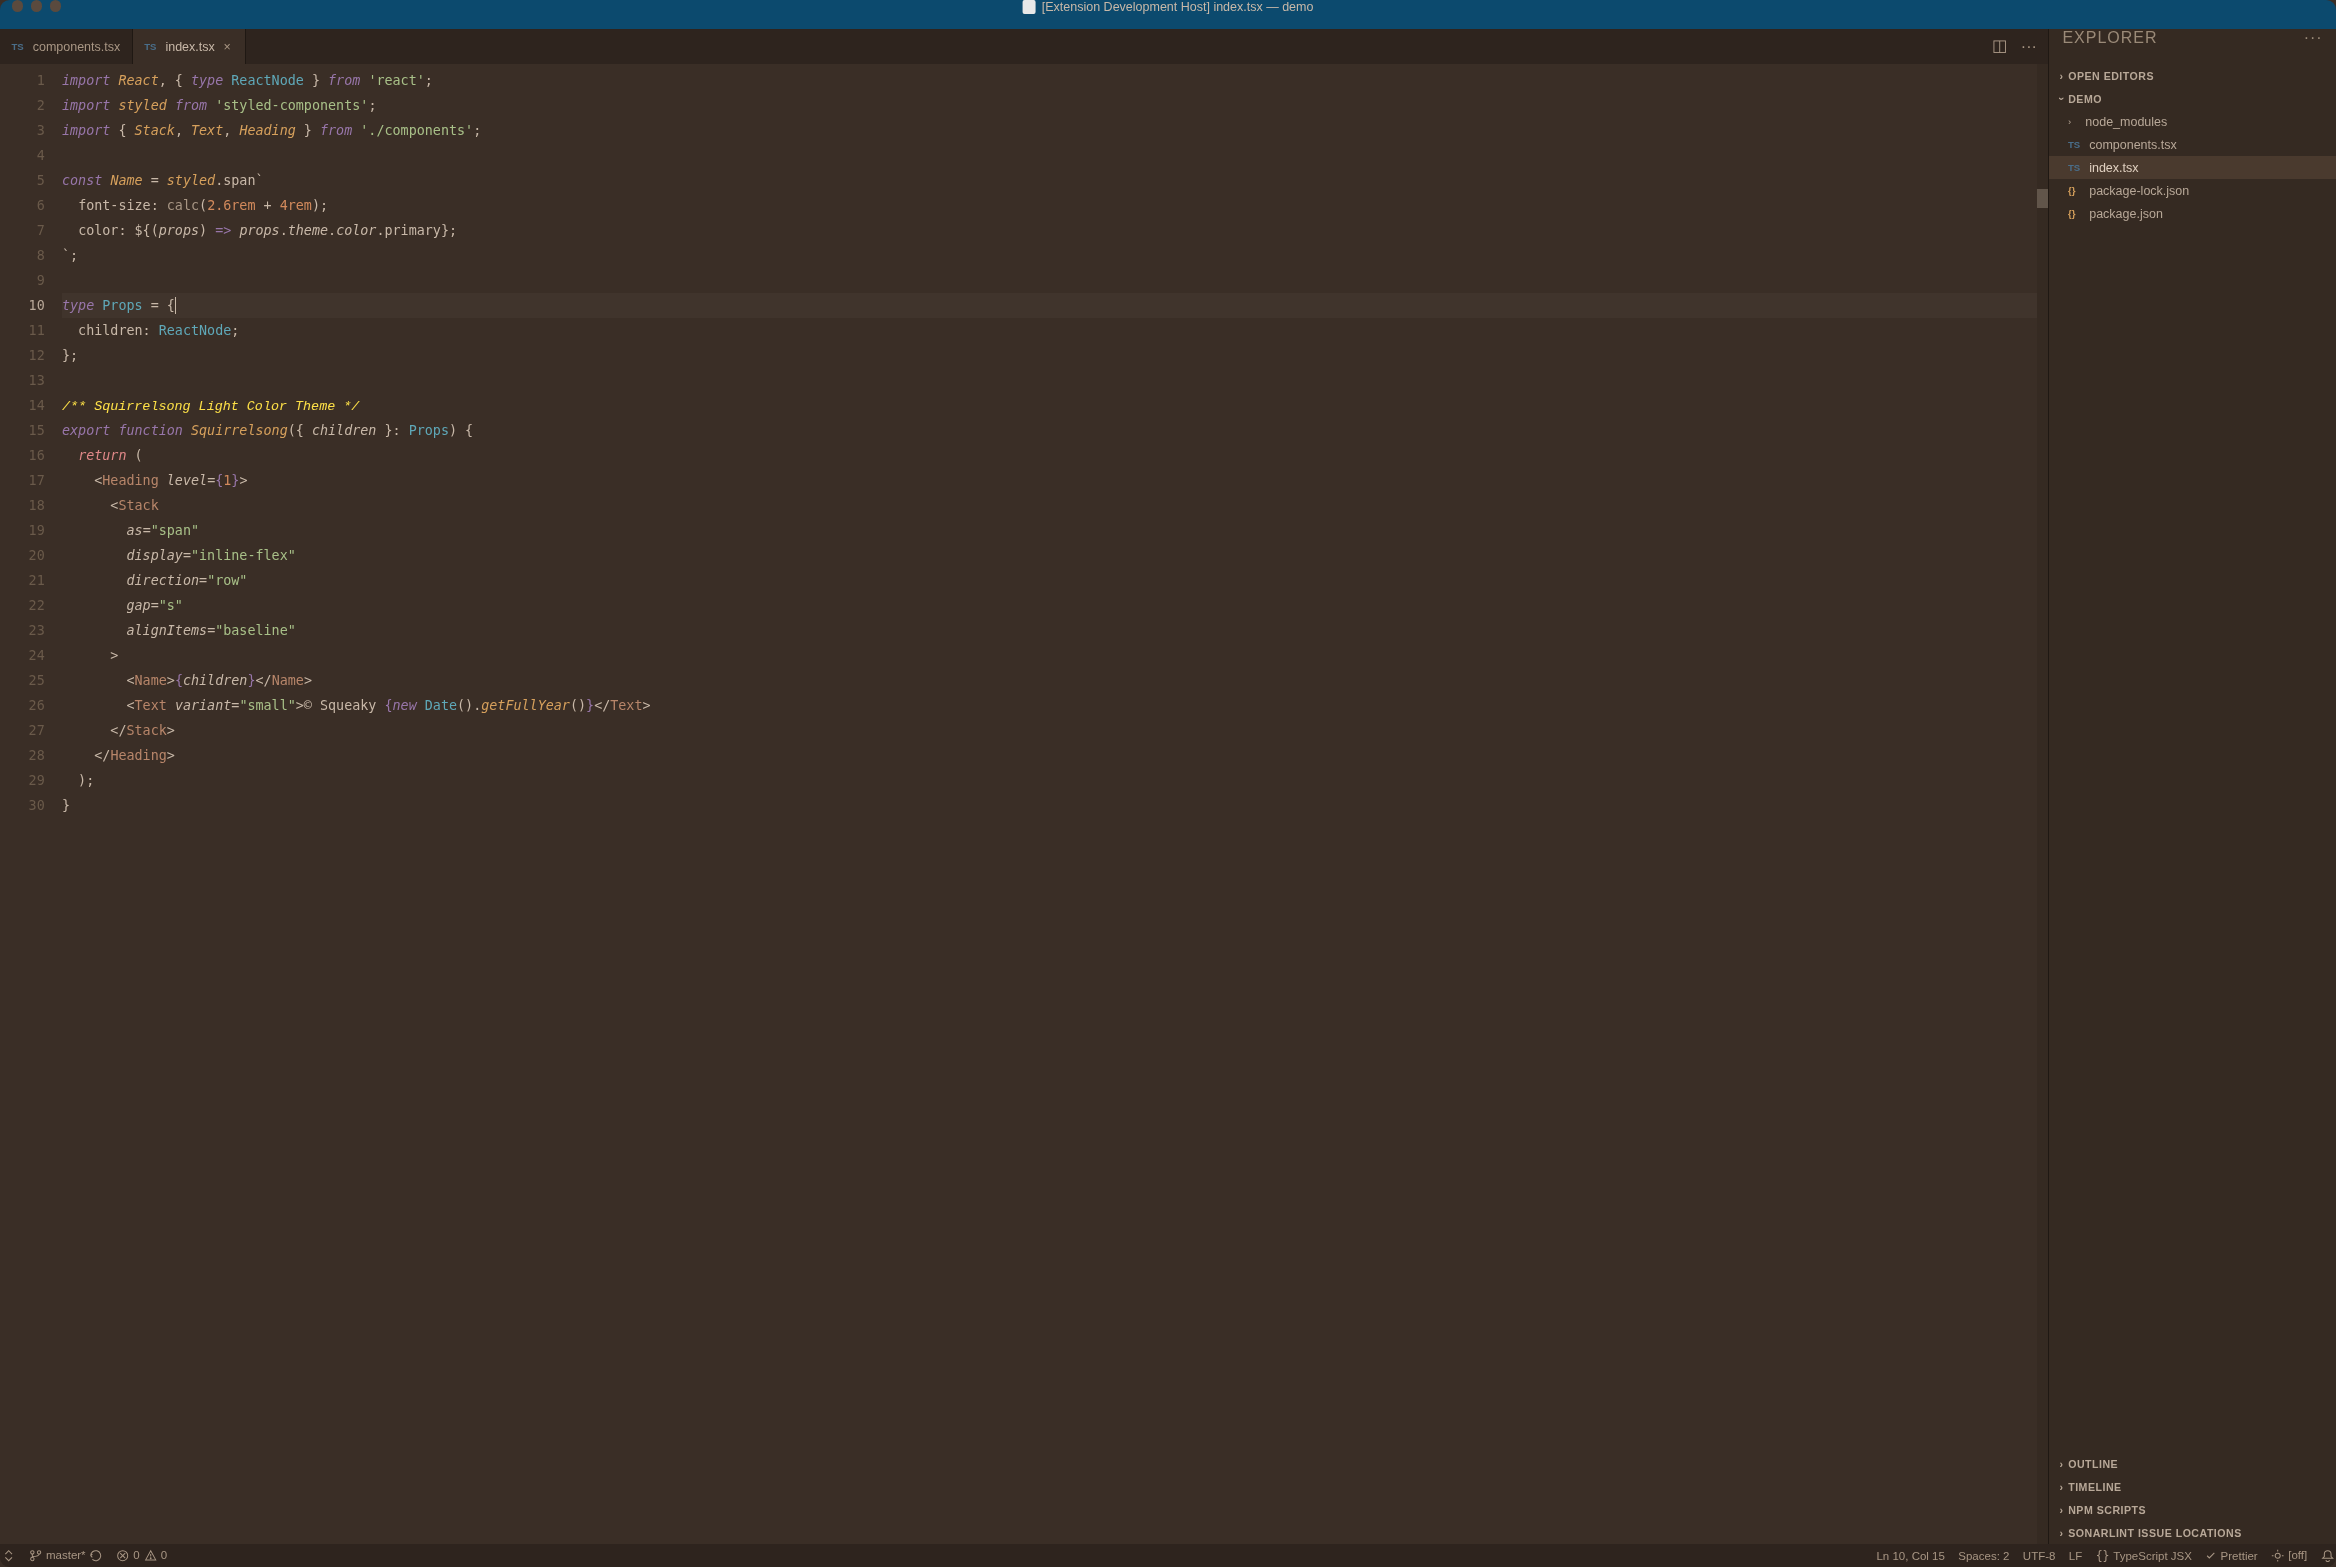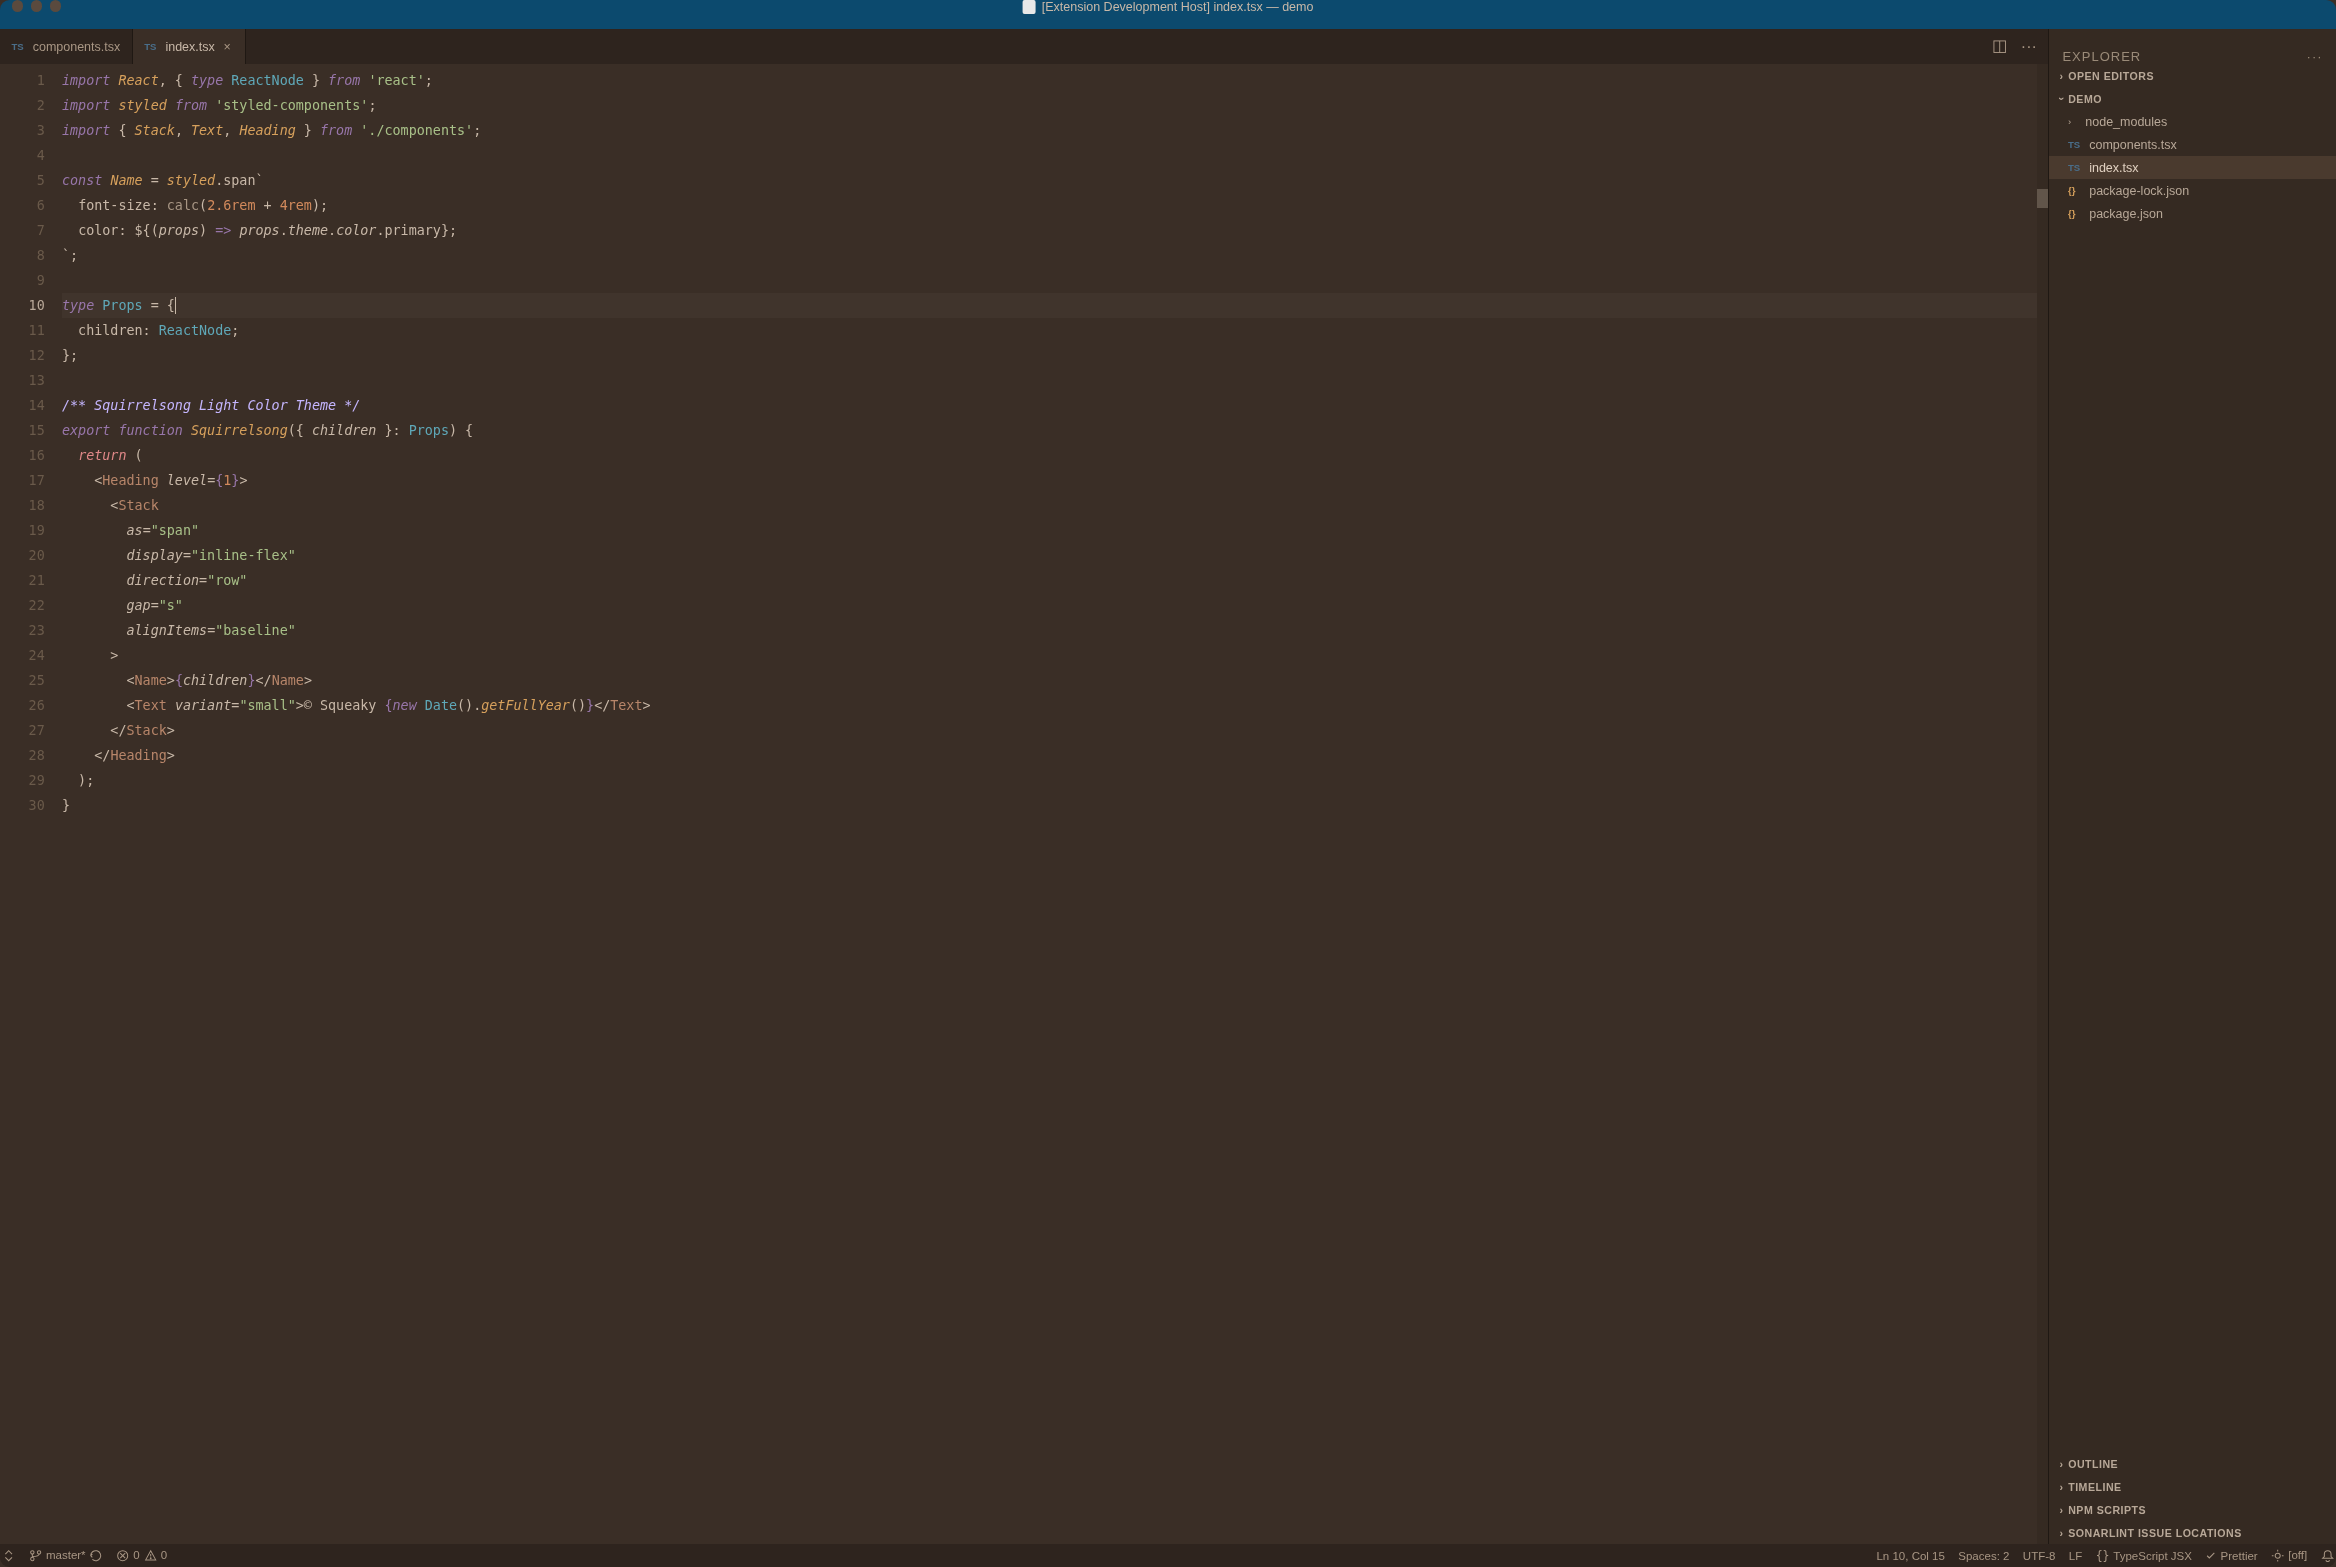--- a/index.html
+++ b/index.html
@@ -144,21 +144,21 @@
 }
 .code .line.current {
   background: rgba(255,255,255,0.03);
 }
 .kw { color: #9876aa; font-style: italic; }
 .id { color: #d6a05c; font-style: italic; }
 .str { color: #a8c088; }
 .num { color: #d28a5c; }
 .type { color: #5fa8b8; }
 .punc { color: #c8b8a8; }
-.cmt { color: #c4b5fd; font-style: italic; }
+.cmt { color: #fde047; font-style: italic; font-family: Liberation Mono, monospace; }
 .tag { color: #b8866a; }
 .attr { color: #c8b8a8; font-style: italic; }
 .jsxbrace { color: #9876aa; }
 .param { color: #c8b8a8; font-style: italic; }
 .ret { color: #e08888; font-style: italic; }
 .css-prop { color: #c8b8a8; }
 .css-fn { color: #a89684; }
 
 .minimap {
   width: 11.5px;
@@ -177,23 +177,23 @@
 .sidebar {
   width: 288px;
   background: #352a22;
   display: flex;
   flex-direction: column;
   border-left: 1px solid #1f1813;
 }
 .sidebar-header {
   height: 35px;
   display: flex;
-  align-items: flex-end;
+  align-items: flex-start;
   padding: 0 13.4px;
-  font-size: 13px;
+  font-size: 16px;
   letter-spacing: 1px;
   color: #9a8a78;
   justify-content: space-between;
 }
 .explorer-sections {
   flex: 1;
   display: flex;
   flex-direction: column;
   overflow: hidden;
 }

